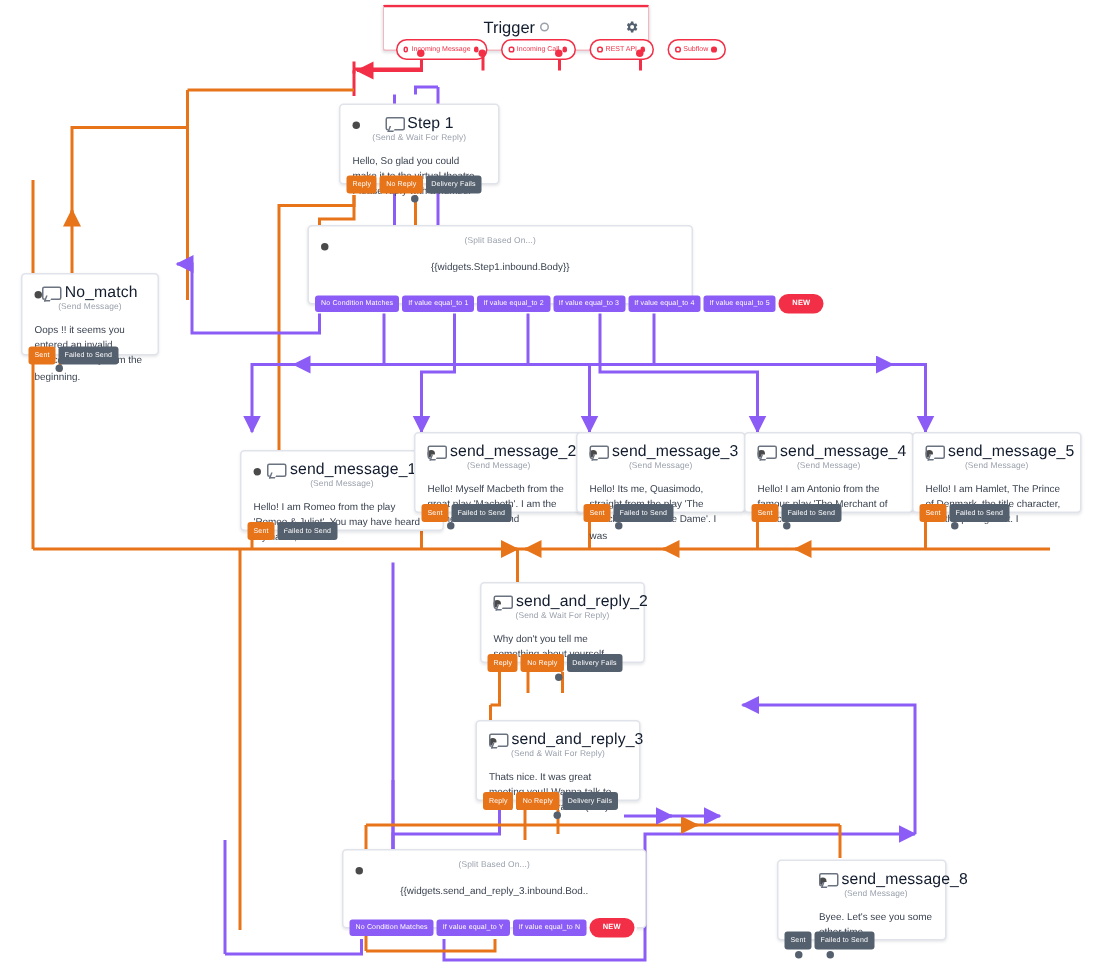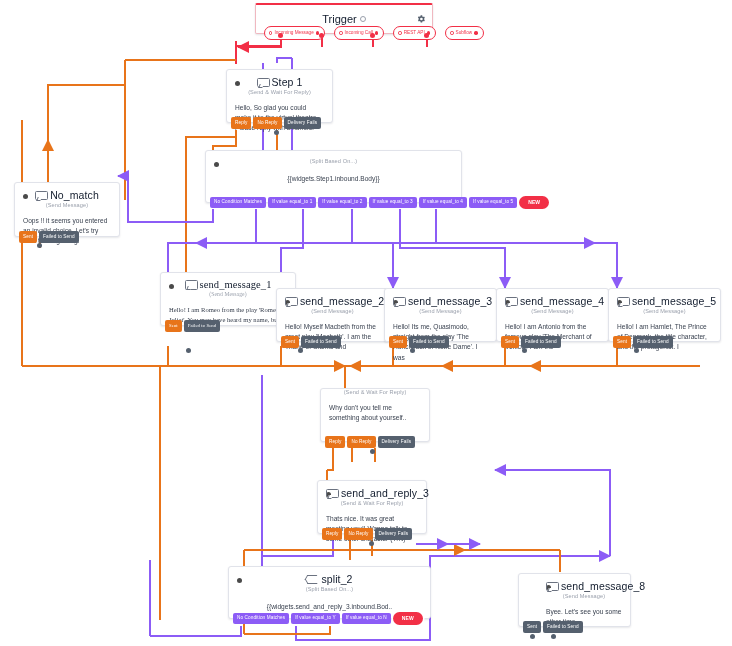--- a/index.html
+++ b/index.html
@@ -320,38 +320,38 @@
       <span class="pill purple">No Condition Matches</span>
       <span class="pill purple">If value equal_to 1</span>
       <span class="pill purple">If value equal_to 2</span>
       <span class="pill purple">If value equal_to 3</span>
       <span class="pill purple">If value equal_to 4</span>
       <span class="pill purple">If value equal_to 5</span>
       <span class="pill new">NEW</span>
     </div>
   </div>
 
-  <div class="node" style="left:14px; top:182px; width:106px; height:55px;">
+  <div class="node" style="left:14px; top:182px; width:92px; height:55px;">
     <div class="node-title-row">
       <span class="node-dot"></span>
       <span class="node-title">
         <span class="msg-icon"></span>
         <span>No_match</span>
       </span>
     </div>
     <div class="node-sub">(Send Message)</div>
     <div class="node-body">Oops !! it seems you entered an invalid choice. Let's try from the beginning.</div>
     <div class="pill-row">
       <span class="pill orange">Sent</span>
       <span class="pill gray">Failed to Send</span>
     </div>
   </div>
   <div class="port" style="left:37px; top:243px;"></div>
 
-  <div class="node" style="left:160px; top:272px; width:136px; height:54px;font-family:Liberation Serif, serif;">
+  <div class="node" style="left:160px; top:300px; width:136px; height:54px;">
     <div class="node-title-row">
       <span class="node-dot"></span>
       <span class="node-title">
         <span class="msg-icon"></span>
         <span>send_message_1</span>
       </span>
     </div>
     <div class="node-sub">(Send Message)</div>
     <div class="node-body">Hello! I am Romeo from the play 'Romeo &amp; Juliet'. You may have heard my name, but</div>
     <div class="pill-row">
@@ -423,20 +423,27 @@
     <div class="node-sub">(Send Message)</div>
     <div class="node-body">Hello! I am Hamlet, The Prince of Denmark, the title character, and the protagonist. I</div>
     <div class="pill-row">
       <span class="pill orange">Sent</span>
       <span class="pill gray">Failed to Send</span>
     </div>
   </div>
   <div class="port" style="left:634px; top:348px;"></div>
 
   <div class="node" style="left:320px; top:388px; width:110px; height:54px;">
+    <div class="node-title-row">
+      <span class="node-dot"></span>
+      <span class="node-title">
+        <span class="msg-icon"></span>
+        <span>send_and_reply_2</span>
+      </span>
+    </div>
     <div class="node-sub">(Send &amp; Wait For Reply)</div>
     <div class="node-body">Why don't you tell me something about yourself..</div>
     <div class="pill-row">
       <span class="pill orange">Reply</span>
       <span class="pill orange">No Reply</span>
       <span class="pill gray">Delivery Fails</span>
     </div>
   </div>
   <div class="port" style="left:370px; top:449px;"></div>
 
@@ -454,24 +461,20 @@
       <span class="pill orange">Reply</span>
       <span class="pill orange">No Reply</span>
       <span class="pill gray">Delivery Fails</span>
     </div>
   </div>
   <div class="port" style="left:369px; top:541px;"></div>
 
   <div class="node" style="left:228px; top:566px; width:203px; height:53px;">
     <div class="node-title-row">
       <span class="node-dot"></span>
-      <span class="node-title">
-        <span class="split-icon"></span>
-        <span>split_2</span>
-      </span>
     </div>
     <div class="node-sub">(Split Based On...)</div>
     <div class="node-body centered">{{widgets.send_and_reply_3.inbound.Bod..</div>
     <div class="pill-row">
       <span class="pill purple">No Condition Matches</span>
       <span class="pill purple">If value equal_to Y</span>
       <span class="pill purple">If value equal_to N</span>
       <span class="pill new">NEW</span>
     </div>
   </div>

